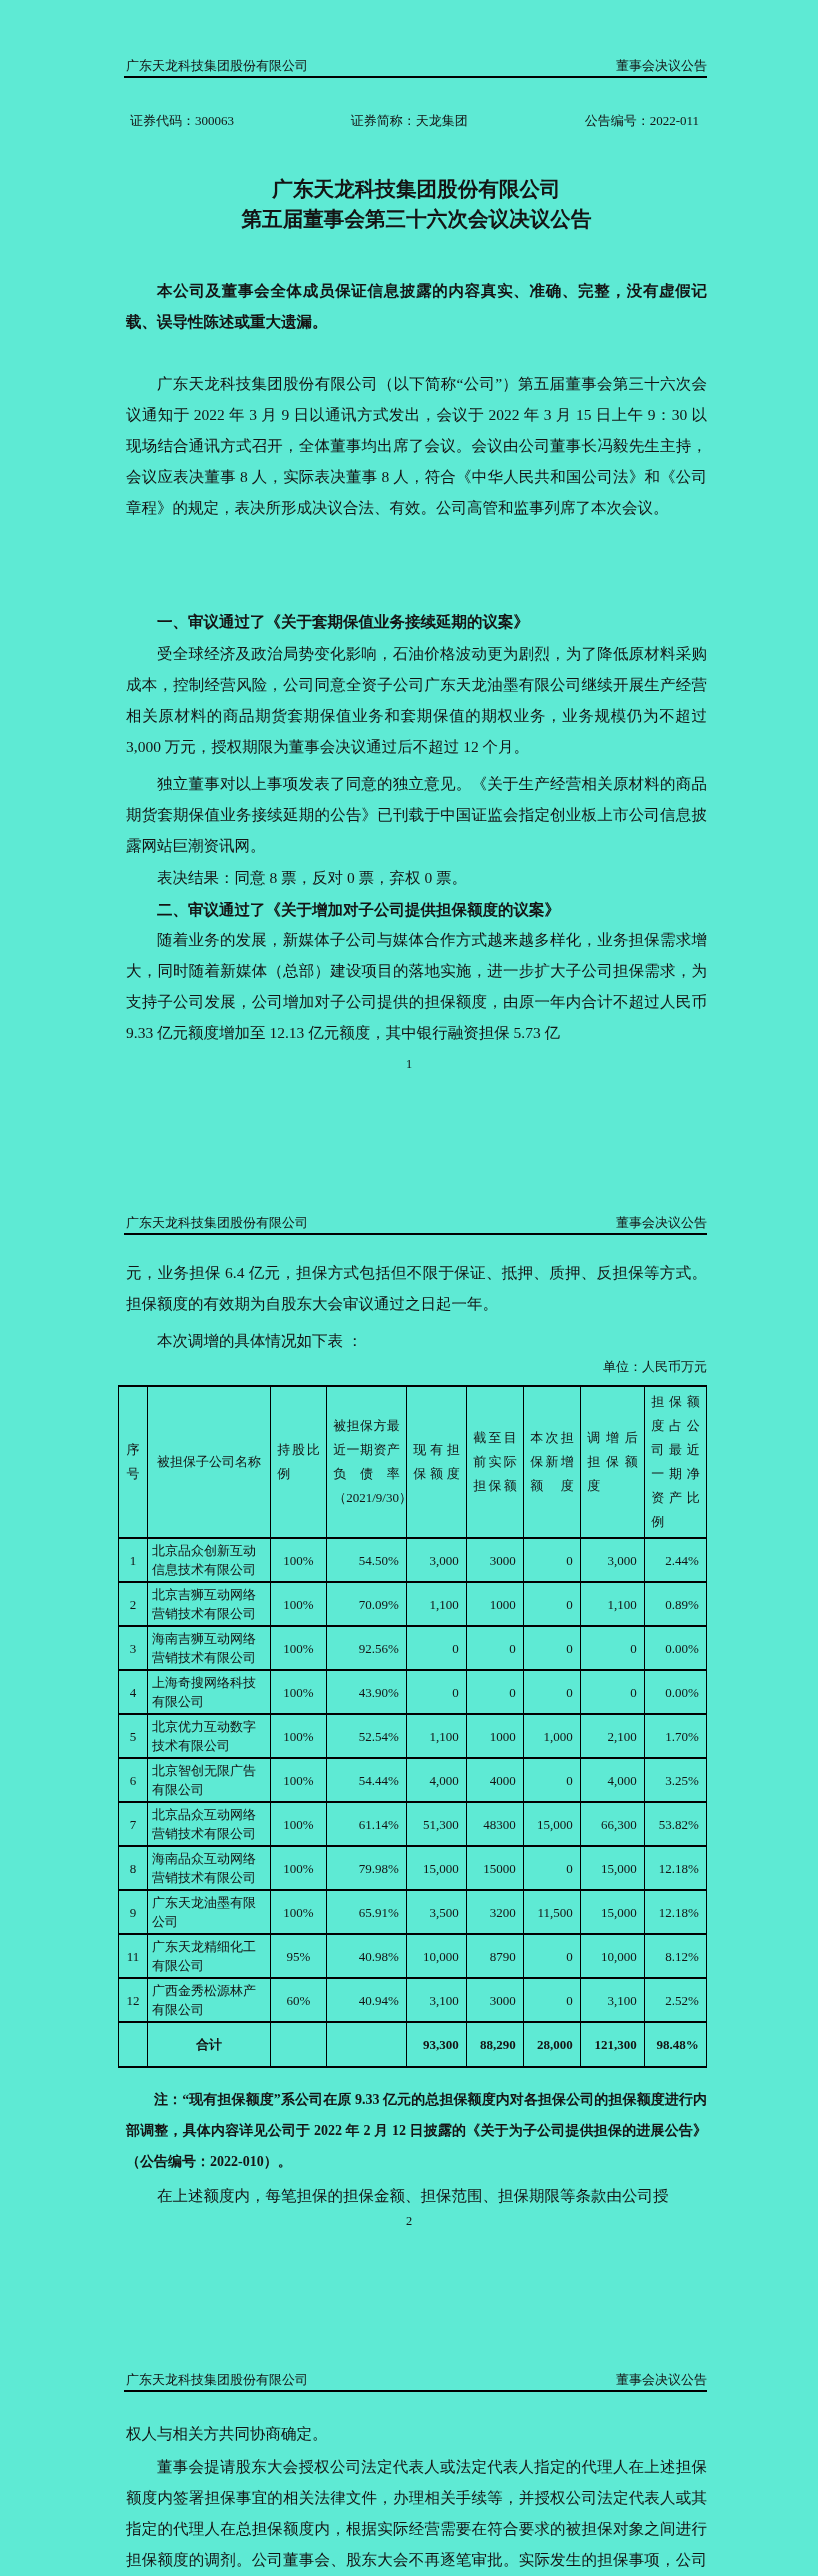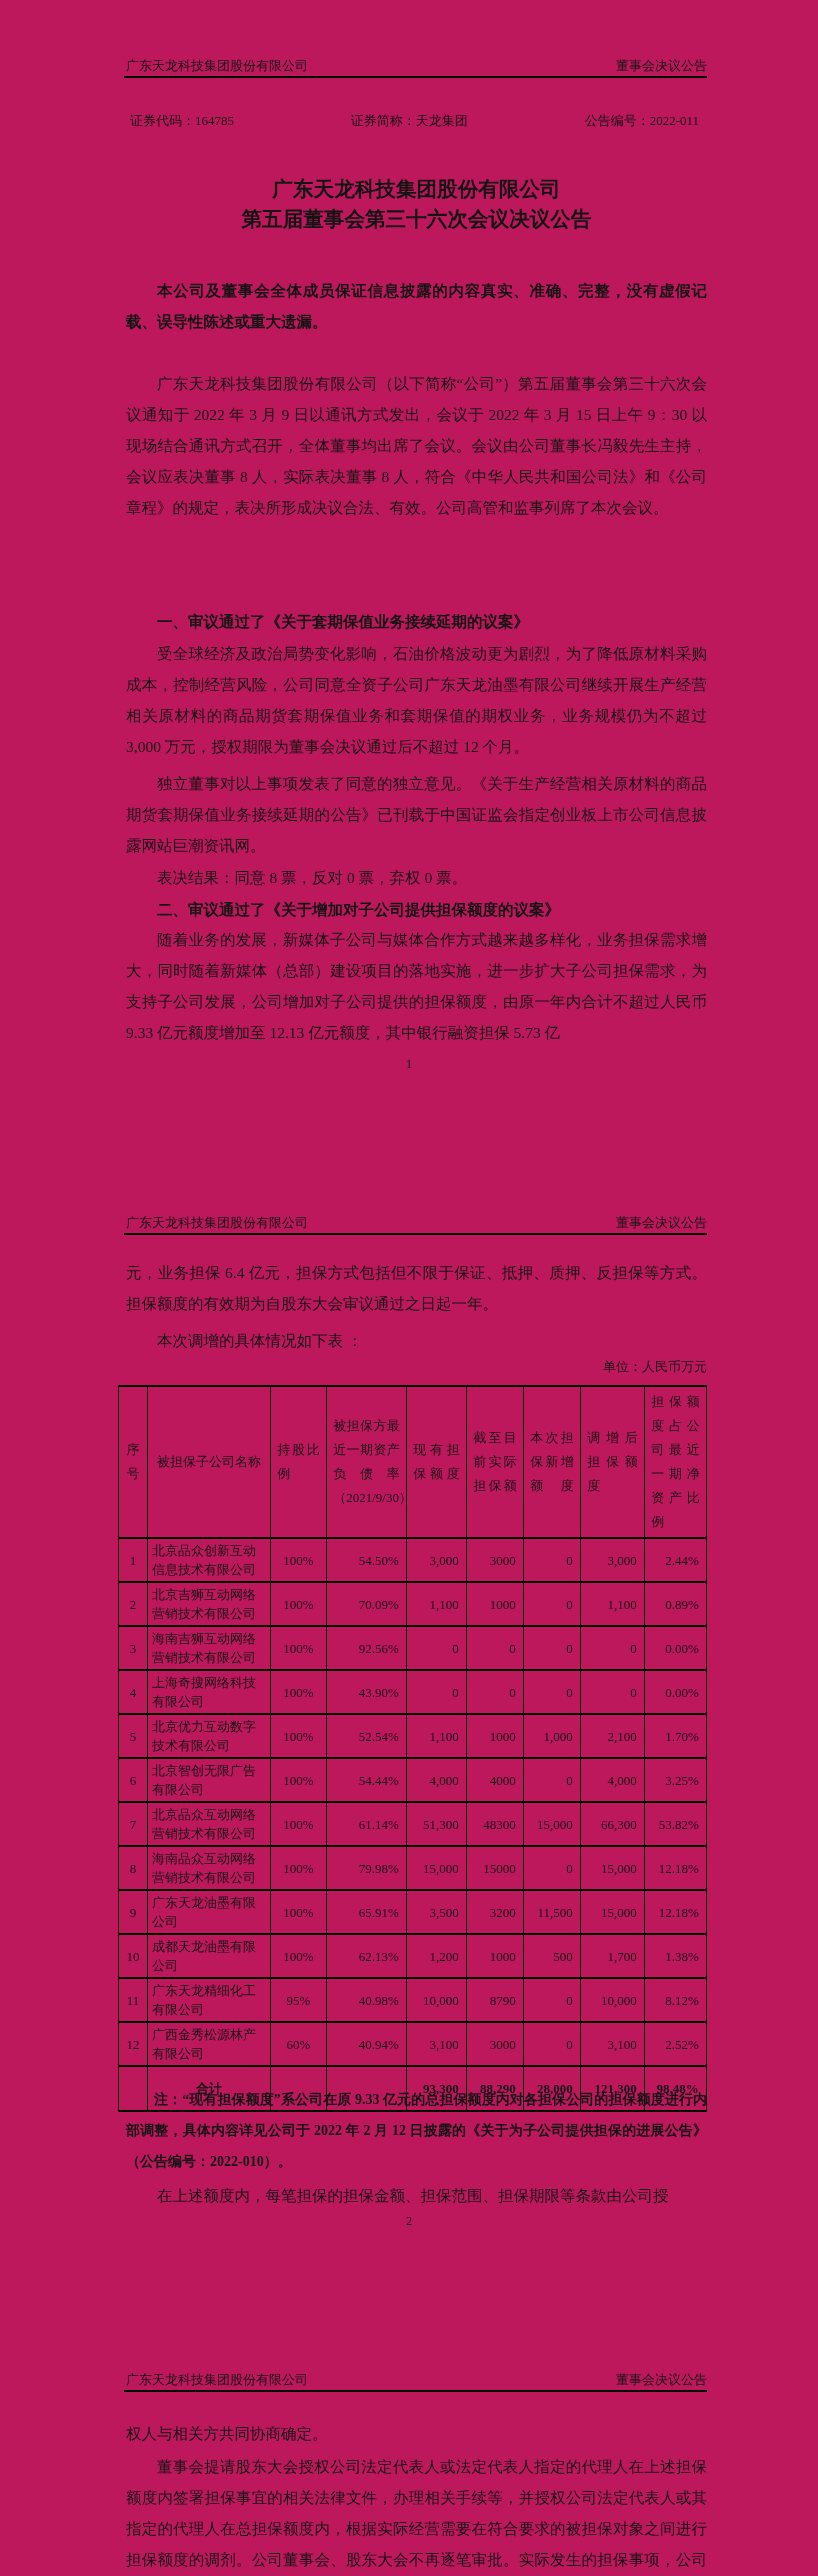--- a/index.html
+++ b/index.html
@@ -1,18 +1,18 @@
 <!DOCTYPE html>
 <html style="font-size:8.2px"><head>
 <meta charset="utf-8">
 <style>
   html, body { margin: 0; padding: 0; background: #ffffff; }
   body { width: 818px; font-family: "Liberation Serif", "DejaVu Serif", serif; color: #141414; }
   .doc { width: 818px; }
-  .page { position: relative; width: 818px; height: 1157px; background: #be185d; overflow: hidden; }
+  .page { position: relative; width: 818px; height: 1157px; background: #5eead4; overflow: hidden; }
 
   .page-hdr { position: absolute; top: 58px; left: 126px; width: 581px;
               display: flex; justify-content: space-between; font-size: 13px; line-height: 16.5px; }
   .hdr-rule { position: absolute; top: 76px; left: 124px; width: 583px; height: 2.1px; background: #000; }
 
   .info-row { position: absolute; top: 113px; left: 130px; width: 569px;
               display: flex; justify-content: space-between; font-size: 13px; line-height: 16.5px; }
 
   .doc-title { position: absolute; top: 174px; left: 126px; width: 581px;
                text-align: center; font-size: 20.6px; font-weight: bold; line-height: 30px; }
@@ -54,21 +54,21 @@
 <div class="doc">
 
   <section class="page">
     <div class="page-hdr">
       <span>广东天龙科技集团股份有限公司</span>
       <span>董事会决议公告</span>
     </div>
     <div class="hdr-rule"></div>
 
     <div class="info-row">
-      <span>证券代码：164785</span>
+      <span>证券代码：300063</span>
       <span>证券简称：天龙集团</span>
       <span>公告编号：2022-011</span>
     </div>
 
     <div class="doc-title">
       <div>广东天龙科技集团股份有限公司</div>
       <div>第五届董事会第三十六次会议决议公告</div>
     </div>
 
     <div class="blk indent bold" style="top:275px">本公司及董事会全体成员保证信息披露的内容真实、准确、完整，没有虚假记载、误导性陈述或重大遗漏。</div>
@@ -213,31 +213,20 @@
             <td>广东天龙油墨有限公司</td>
             <td>100%</td>
             <td>65.91%</td>
             <td>3,500</td>
             <td>3200</td>
             <td>11,500</td>
             <td>15,000</td>
             <td>12.18%</td>
           </tr>
           <tr>
-            <td>10</td>
-            <td>成都天龙油墨有限公司</td>
-            <td>100%</td>
-            <td>62.13%</td>
-            <td>1,200</td>
-            <td>1000</td>
-            <td>500</td>
-            <td>1,700</td>
-            <td>1.38%</td>
-          </tr>
-          <tr>
             <td>11</td>
             <td>广东天龙精细化工有限公司</td>
             <td>95%</td>
             <td>40.98%</td>
             <td>10,000</td>
             <td>8790</td>
             <td>0</td>
             <td>10,000</td>
             <td>8.12%</td>
           </tr>

